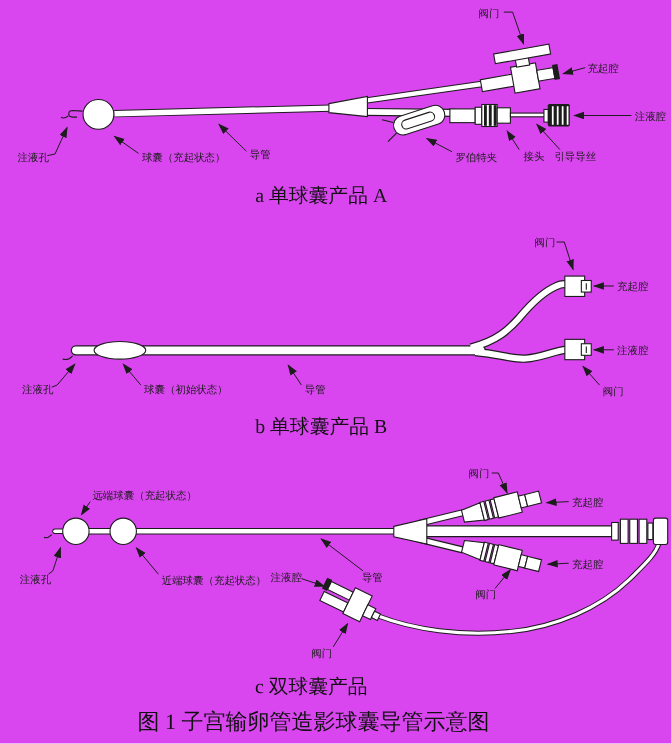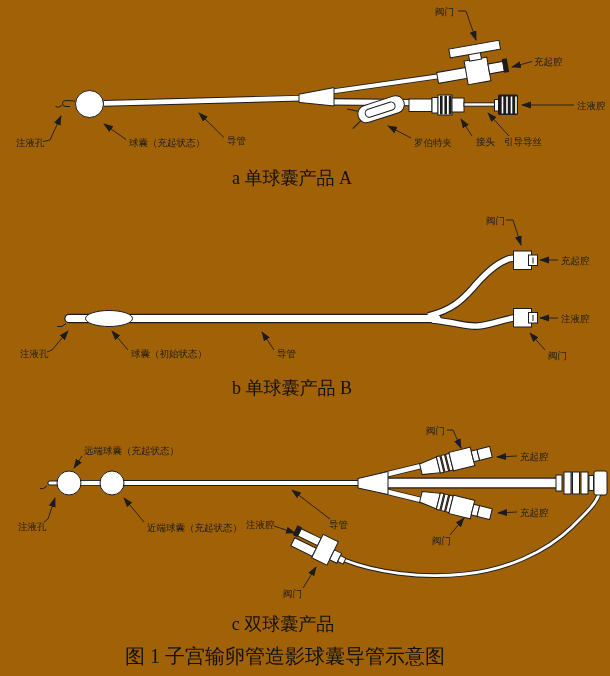--- a/index.html
+++ b/index.html
@@ -1,16 +1,16 @@
 <!DOCTYPE html>
 <html><head>
 <meta charset="utf-8">
 <style>
   html,body{margin:0;padding:0;background:#ffffff;}
-  .page{position:relative;width:610px;height:676px;background:#a16207;overflow:hidden;}
+  .page{position:relative;width:610px;height:676px;background:#d946ef;overflow:hidden;}
   svg{display:block;}
   .ln{stroke:#1c1c1c;fill:none;stroke-width:1;}
   .fw{fill:#ffffff;stroke:#1c1c1c;stroke-width:1;}
   .fb{fill:#1c1c1c;stroke:none;}
   .tb{stroke:#1c1c1c;fill:none;}
   .tw{stroke:#ffffff;fill:none;}
   .ldr{stroke:#1c1c1c;stroke-width:0.9;fill:none;marker-end:url(#arr);}
   .lbl{font-family:"Liberation Serif","DejaVu Serif",serif;font-size:9.5px;fill:#1c1c1c;}
   .cap{font-family:"Liberation Serif","DejaVu Serif",serif;font-size:18px;fill:#111;text-anchor:middle;}
   .figcap{font-family:"Liberation Serif","DejaVu Serif",serif;font-size:20px;fill:#111;text-anchor:middle;}

